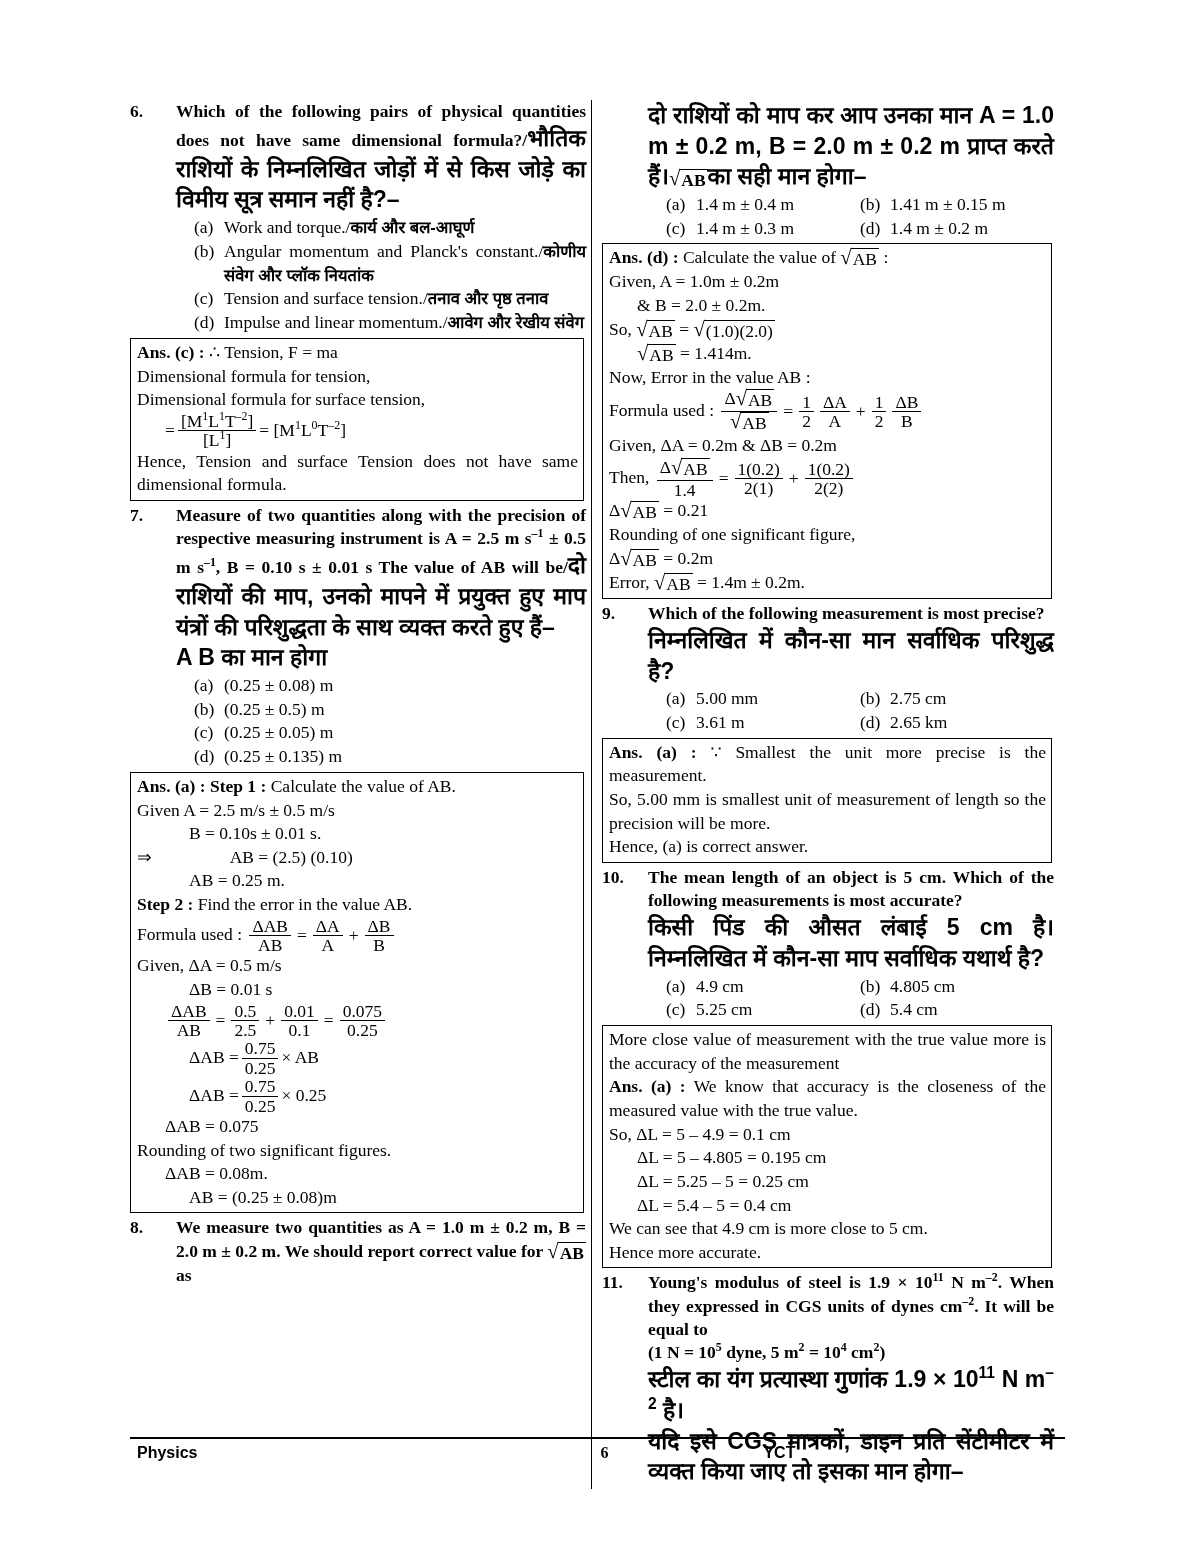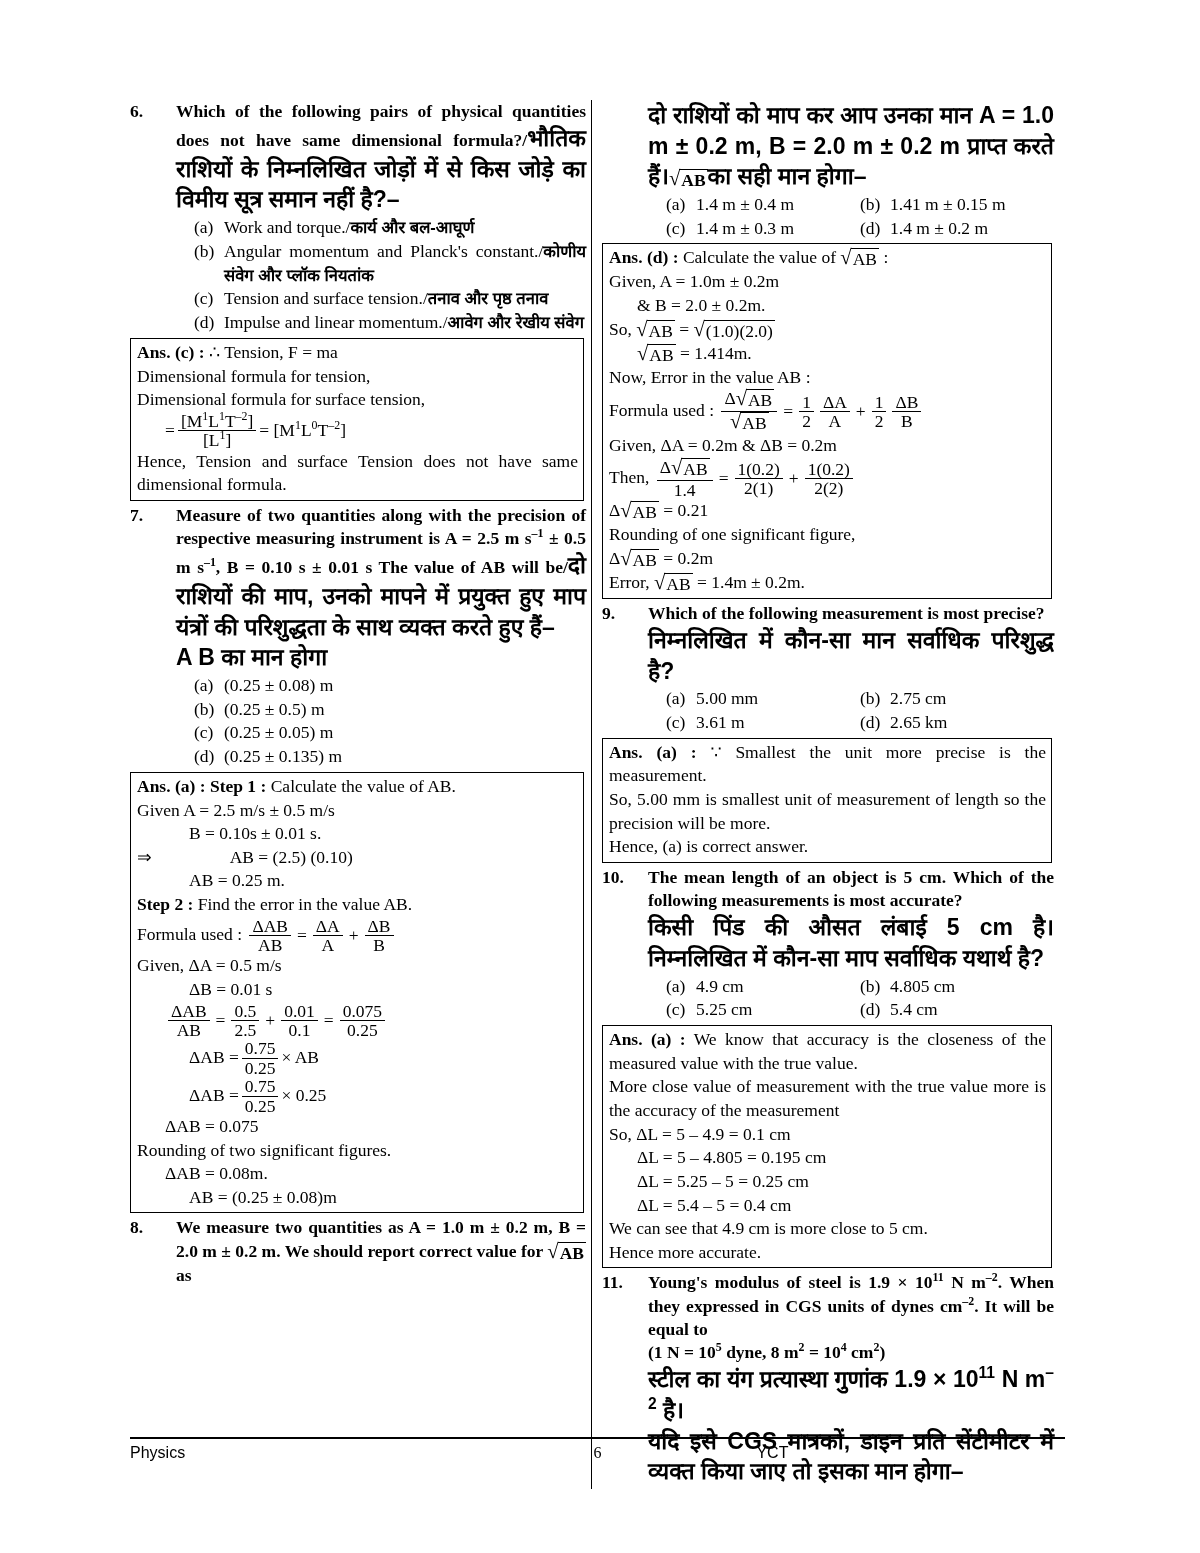--- a/index.html
+++ b/index.html
@@ -60,23 +60,23 @@
   .op { margin:0 3px; }
   .sqrt { display:inline-flex; align-items:flex-start; vertical-align:middle; }
   .sqrt .rad { font-size:1.18em; line-height:0.95; margin-right:-1px; }
   .sqrt .body { border-top:1.2px solid #000; padding:0 2px; line-height:1.2; }
   sup { font-size:0.68em; vertical-align:super; line-height:0; }
   .mrow { margin:4px 0; }
 
   
   .footrule { position:absolute; left:130px; top:1437px; width:935px;
               border-top:2.6px solid #000; }
-  .foot { position:absolute; left:130px; top:1444px; width:935px;
+  .foot { position:absolute; left:137px; top:1444px; width:935px;
           display:flex; font-family:"Liberation Sans", sans-serif;
-          font-weight:normal; font-size:16px; }
+          font-weight:bold; font-size:16px; }
   .foot .l { flex:0 0 33%; text-align:left; }
   .foot .c { flex:0 0 34%; text-align:center; font-family:"Liberation Serif", serif; }
   .foot .r { flex:0 0 33%; }
 </style>
 </head>
 <body>
 
 <div class="page">
 <div class="cols">
 
@@ -436,35 +436,35 @@
           </div>
           <div class="opt">
             <span class="lbl">(d)</span>
             <span class="txt">5.4 cm</span>
           </div>
         </div>
       </div>
     </div>
 
     <div class="ansbox">
+      <p>More close value of measurement with the true value more is the accuracy of the measurement</p>
       <p><span class="b">Ans. (a) :</span> <span>We know that accuracy is the closeness of the measured value with the true value.</span></p>
-      <p>More close value of measurement with the true value more is the accuracy of the measurement</p>
       <p>So, ΔL = 5 – 4.9 = 0.1 cm</p>
       <p class="ind1">ΔL = 5 – 4.805 = 0.195 cm</p>
       <p class="ind1">ΔL = 5.25 – 5 = 0.25 cm</p>
       <p class="ind1">ΔL = 5.4 – 5 = 0.4 cm</p>
       <p>We can see that 4.9 cm is more close to 5 cm.</p>
       <p>Hence more accurate.</p>
     </div>
 
     <div class="q">
       <div class="qnum">11.</div>
       <div class="qbody">
         <span>Young's modulus of steel is 1.9 × 10</span><sup>11</sup><span> N m</span><sup>–2</sup><span>. When they expressed in CGS units of dynes cm</span><sup>–2</sup><span>. It will be equal to</span>
-        <div><span>(1 N = 10</span><sup>5</sup><span> dyne, 8 m</span><sup>2</sup><span> = 10</span><sup>4</sup><span> cm</span><sup>2</sup><span>)</span></div>
+        <div><span>(1 N = 10</span><sup>5</sup><span> dyne, 5 m</span><sup>2</sup><span> = 10</span><sup>4</sup><span> cm</span><sup>2</sup><span>)</span></div>
         <div class="hi"><span>स्टील का यंग प्रत्यास्था गुणांक 1.9 × 10</span><sup>11</sup><span> N m</span><sup>–2</sup><span> है।</span></div>
         <div class="hi">यदि इसे CGS मात्रकों, डाइन प्रति सेंटीमीटर में व्यक्त किया जाए तो इसका मान होगा–</div>
       </div>
     </div>
 
   </div>
 </div>
 </div>
 
 <div class="footrule"></div>

